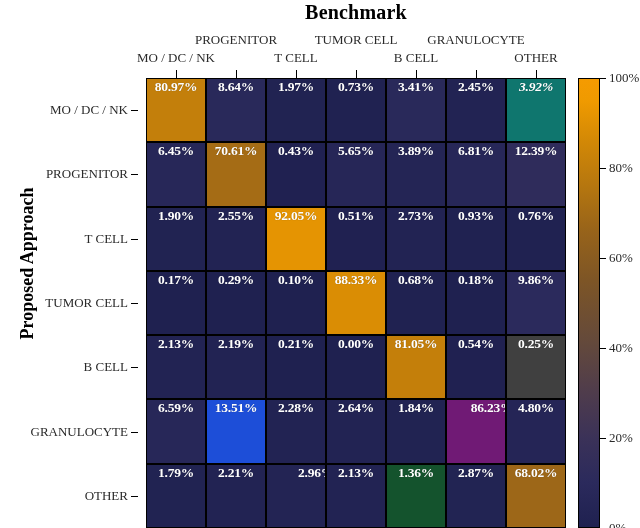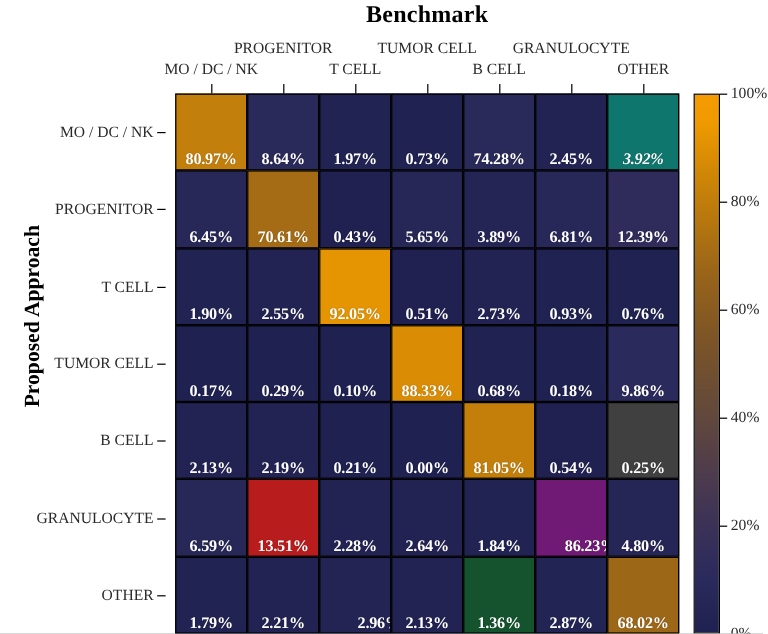--- a/index.html
+++ b/index.html
@@ -119,21 +119,21 @@
     height: 450px;
     display: grid;
     grid-template-columns: repeat(7, 1fr);
     grid-template-rows: repeat(7, 1fr);
     background: #000000;
     box-sizing: border-box;
   }
   .cell {
     position: relative;
     display: flex;
-    align-items: flex-end;
+    align-items: flex-start;
     justify-content: center;
     box-sizing: border-box;
     border: 1.5px solid #000000;
     overflow: hidden;
   }
   .cell .val {
     font-size: 13.5px;
     font-weight: bold;
     color: #ffffff;
     text-shadow: 0 0 1px rgba(0,0,0,0.35);
@@ -239,21 +239,21 @@
       <div class="cell" style="background: rgb(41, 41, 90);">
         <span class="val">8.64%</span>
       </div>
       <div class="cell" style="background: rgb(33, 35, 82);">
         <span class="val">1.97%</span>
       </div>
       <div class="cell" style="background: rgb(32, 34, 81);">
         <span class="val">0.73%</span>
       </div>
       <div class="cell" style="background: rgb(41, 41, 90);">
-        <span class="val">74.28%</span>
+        <span class="val">3.41%</span>
       </div>
       <div class="cell" style="background: rgb(34, 35, 83);">
         <span class="val">2.45%</span>
       </div>
       <div class="cell" style="background: #0f766e; font-style: italic;">
         <span class="val">3.92%</span>
       </div>
       <div class="cell" style="background: rgb(39, 39, 88);">
         <span class="val">6.45%</span>
       </div>
@@ -334,21 +334,21 @@
       </div>
       <div class="cell" style="background: rgb(32, 33, 81);">
         <span class="val">0.54%</span>
       </div>
       <div class="cell" style="background: #404040;">
         <span class="val">0.25%</span>
       </div>
       <div class="cell" style="background: rgb(39, 39, 88);">
         <span class="val">6.59%</span>
       </div>
-      <div class="cell" style="background: #b91c1c;">
+      <div class="cell" style="background: #1d4ed8;">
         <span class="val">13.51%</span>
       </div>
       <div class="cell" style="background: rgb(34, 35, 83);">
         <span class="val">2.28%</span>
       </div>
       <div class="cell" style="background: rgb(34, 35, 83);">
         <span class="val">2.64%</span>
       </div>
       <div class="cell" style="background: rgb(33, 35, 82);">
         <span class="val">1.84%</span>

